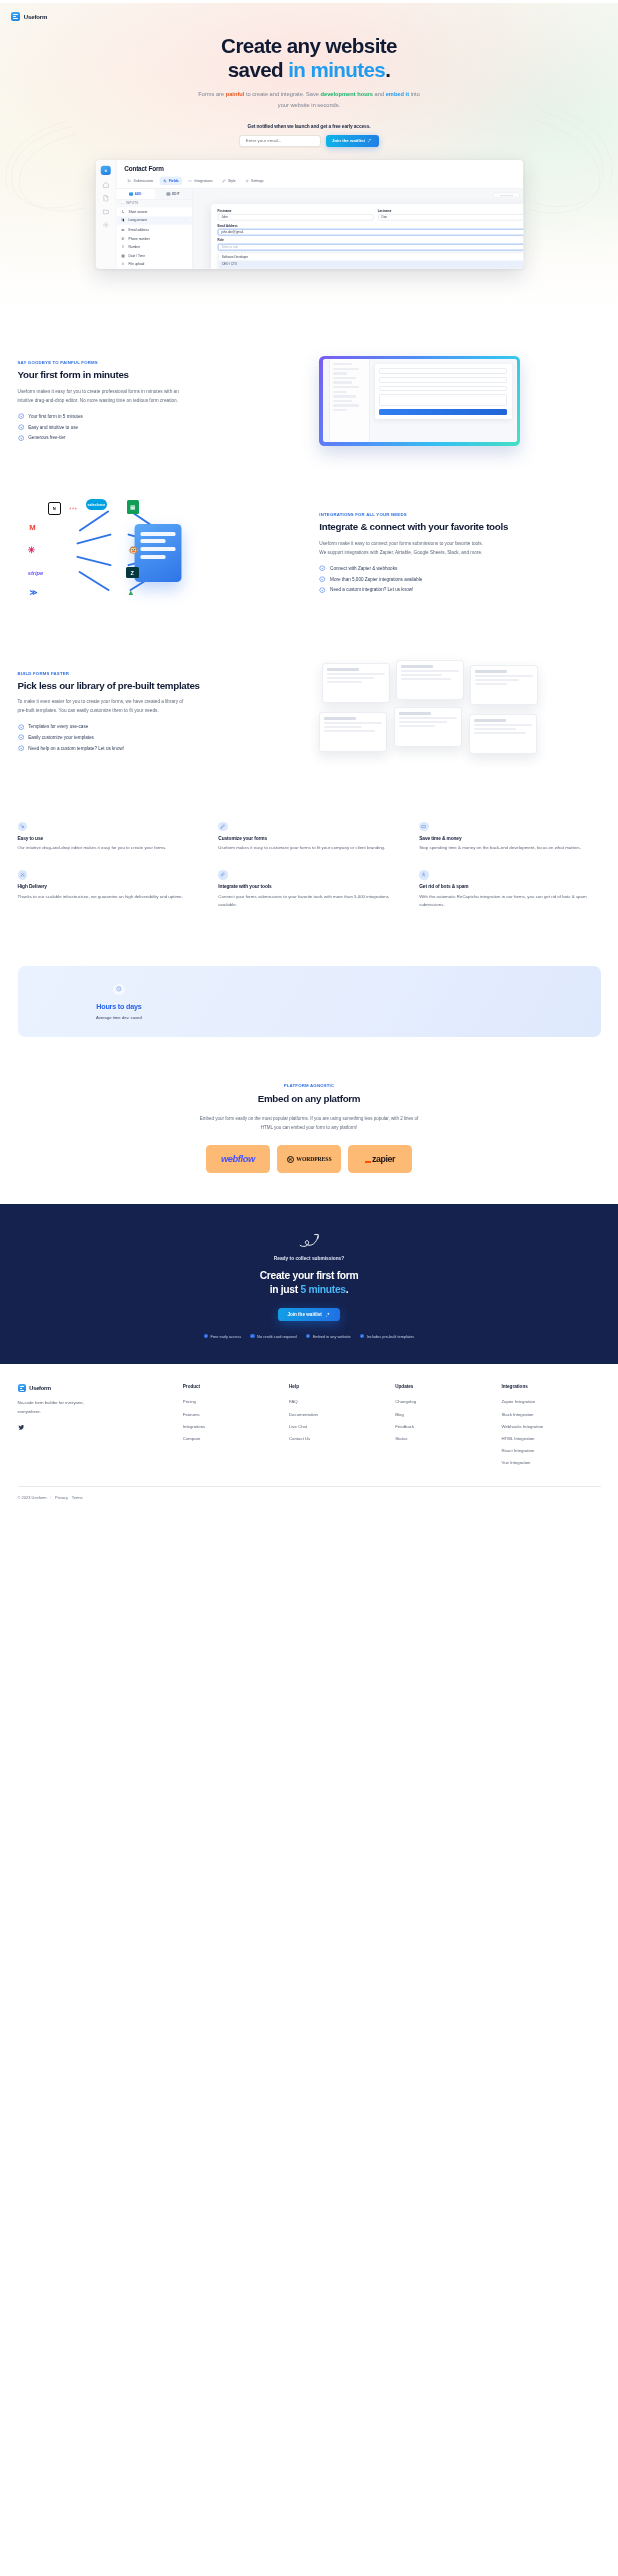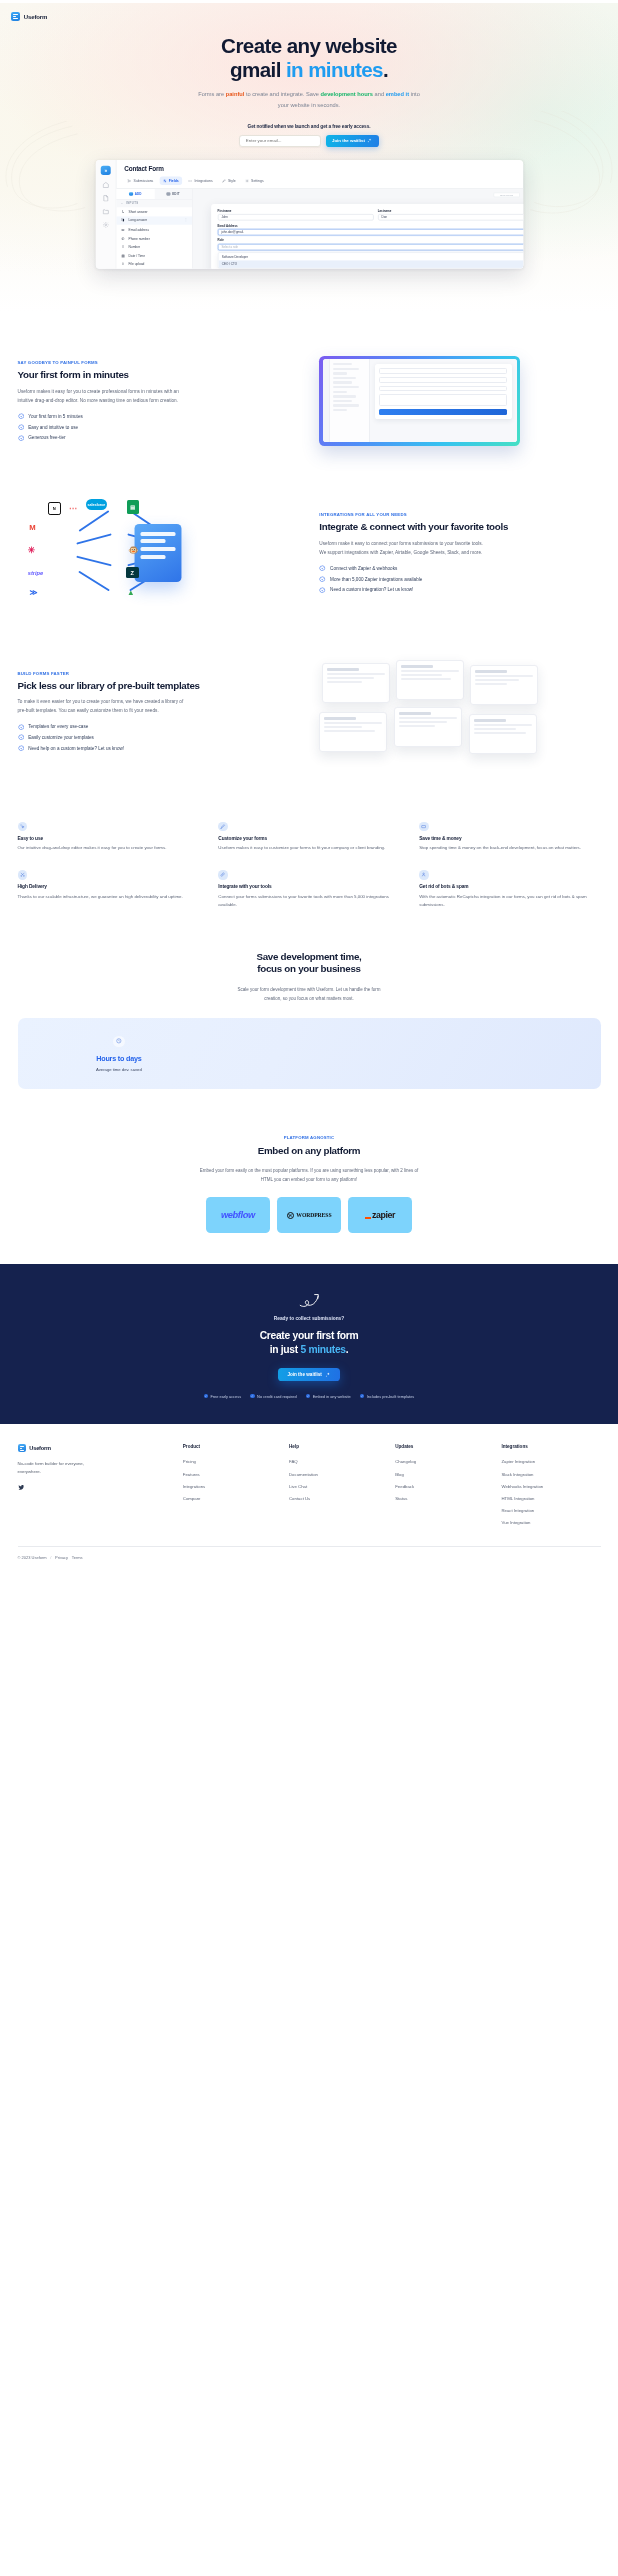--- a/index.html
+++ b/index.html
@@ -141,21 +141,21 @@
   .statbox{margin:15.5px 17.5px 0;border-radius:7.2px;padding:17.5px 14.4px;
     background:linear-gradient(120deg,#eaf2ff 0%,#e7effe 45%,#dfe9fd 100%);
     display:grid;grid-template-columns:repeat(3,1fr);gap:16px;}
   .stat{text-align:center;}
   .stat-ic{width:11.3px;height:11.3px;border-radius:50%;background:rgba(255,255,255,.55);display:flex;align-items:center;justify-content:center;margin:0 auto 6.7px;}
   .stat-num{font-size:7.2px;font-weight:700;color:#2563eb;letter-spacing:-0.2px;}
   .stat-lab{margin-top:4.1px;font-size:4.2px;color:#3b4661;}
 
   
   .plat-row{margin-top:13.4px;display:flex;justify-content:center;gap:7.2px;}
-  .plat-card{width:64px;height:36px;border-radius:4.6px;background:#7dd3fc;display:flex;align-items:center;justify-content:center;}
+  .plat-card{width:64px;height:28px;border-radius:4.6px;background:#fdba74;display:flex;align-items:center;justify-content:center;}
   .wf{font-size:9.3px;font-weight:700;font-style:italic;color:#4353ff;letter-spacing:-0.4px;}
   .wp{display:flex;align-items:center;gap:2.1px;color:#111;}
   .wp-circle{width:7.7px;height:7.7px;border-radius:50%;border:0.8px solid #111;display:flex;align-items:center;justify-content:center;font-size:4.1px;font-weight:700;font-family:"Liberation Serif",serif;}
   .wp-text{font-size:5.7px;font-weight:700;font-family:"Liberation Serif",serif;letter-spacing:-0.1px;}
   .zp{display:flex;align-items:baseline;}
   .zp-bar{width:5.7px;height:2.1px;background:#ff4f00;margin-right:1px;align-self:flex-end;margin-bottom:1px;}
   .zp-text{font-size:8.8px;font-weight:700;color:#201515;letter-spacing:-0.4px;}
 
   
   .dark{background:#15224e;padding:29px 9px 25px;text-align:center;color:#fff;}
@@ -213,21 +213,21 @@
           <i></i>
           <i class="short"></i>
           <i></i>
         </span>
       <span class="logo-text">Useform</span>
     </div>
 
     <div class="hero-inner">
       <h1 class="hero-title">
         <span>Create any website</span><br>
-        <span>gmail </span><span class="accent">in minutes</span><span>.</span>
+        <span>saved </span><span class="accent">in minutes</span><span>.</span>
       </h1>
 
       <p class="hero-sub">
         <span>Forms are </span><span class="c-pain">painful</span><span> to create and integrate. Save </span><span class="c-dev">development hours</span><span> and </span><span class="c-emb">embed it</span><span> into your website in seconds.</span>
       </p>
 
       <div class="hero-note">Get notified when we launch and get a free early access.</div>
 
       <div class="cta-row">
         <input class="email-input" type="text" placeholder="Enter your email..." style="">
@@ -662,27 +662,20 @@
             </svg>
         </div>
         <div class="ftitle">Get rid of bots &amp; spam</div>
         <div class="ftext">With the automatic ReCaptcha integration in our forms, you can get rid of bots &amp; spam submissions.</div>
       </div>
 
     </div>
   </section>
 
   <section style="padding:25px 0 20.6px;">
-    <div class="center">
-      <h2 class="big-center">
-        <span>Save development time,</span><br>
-        <span>focus on your business</span>
-      </h2>
-      <p class="center-body">Scale your form development time with Useform. Let us handle the form creation, so you focus on what matters most.</p>
-    </div>
 
     <div class="statbox">
       <div class="stat">
         <div class="stat-ic">
           <svg width="5.7" height="5.7" viewBox="0 0 24 24" fill="none" stroke="#2f63d8" stroke-width="1.8">
               <circle cx="12" cy="12" r="9"></circle>
               <path d="M12 7v5l3.2 2"></path>
             </svg>
         </div>
         <div class="stat-num">Hours to days</div>

